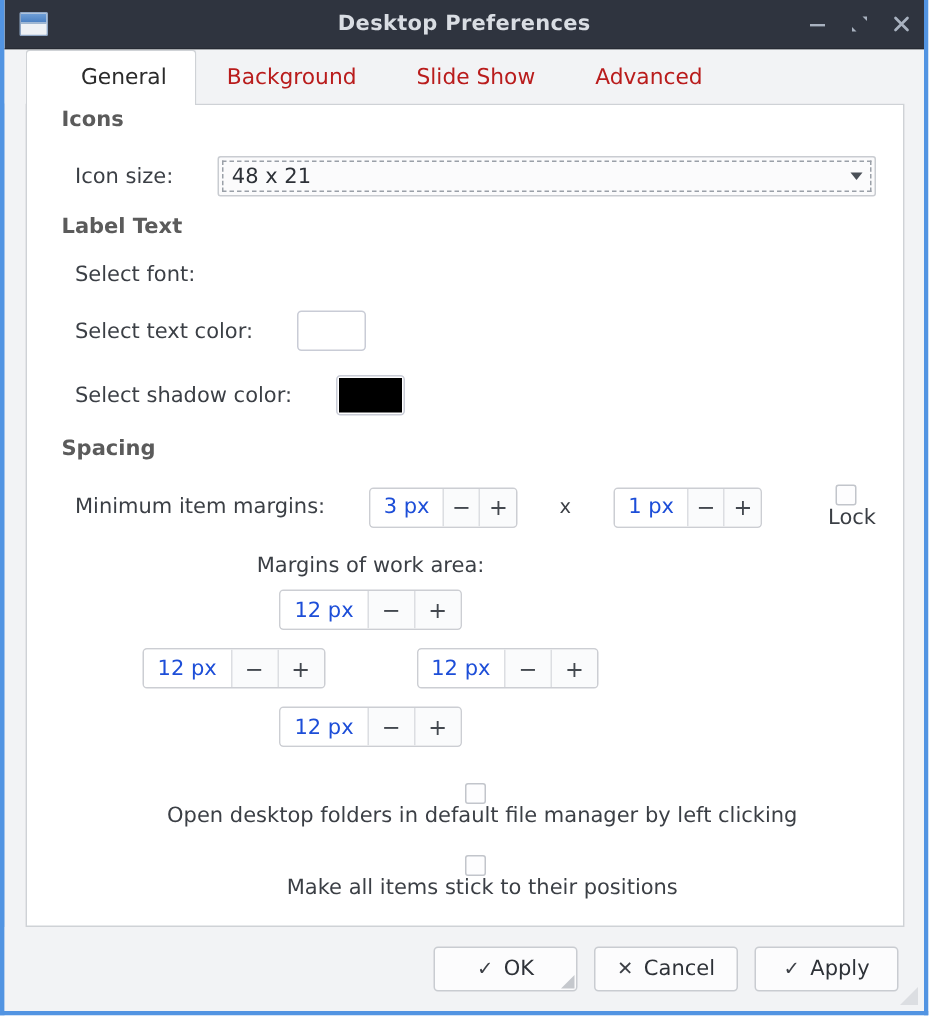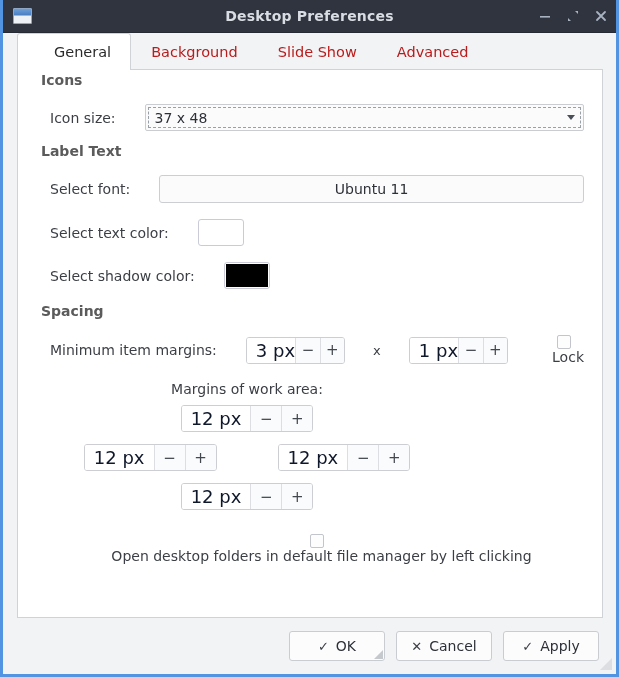--- a/index.html
+++ b/index.html
@@ -232,22 +232,22 @@
     border-radius: 3px;
     background: #ffffff;
     box-sizing: border-box;
     overflow: hidden;
   }
   .spin .entry {
     min-width: 48px;
     padding: 0 9px;
     display: flex;
     align-items: center;
-    font-size: 18px;
-    color: #0f172a;
+    font-size: 14px;
+    color: #1d4ed8;
     background: #ffffff;
     box-sizing: border-box;
     white-space: nowrap;
   }
   .spin .sbtn {
     width: 31px;
     display: flex;
     align-items: center;
     justify-content: center;
     font-size: 15px;
@@ -408,31 +408,28 @@
       <span>Advanced</span>
     </div>
   </div>
 
   <div class="page">
 
     <div class="section-title tight">Icons</div>
     <div class="row">
       <span class="lbl">Icon size:</span>
       <div class="combo">
-        <span class="val">37 x 48</span>
+        <span class="val">48 x 21</span>
         <span class="arrow"></span>
       </div>
     </div>
 
     <div class="section-title">Label Text</div>
     <div class="row">
       <span class="lbl">Select font:</span>
-      <div class="fontbtn">
-        <span>Ubuntu 11</span>
-      </div>
     </div>
     <div class="row">
       <span class="lbl">Select text color:</span>
       <div class="swatch">
         <div class="fill" style="background:#ffffff;"></div>
       </div>
     </div>
     <div class="row">
       <span class="lbl">Select shadow color:</span>
       <div class="swatch">
@@ -487,20 +484,24 @@
         <div class="sbtn">−</div>
         <div class="sbtn">+</div>
       </div>
     </div>
 
     <div class="checks">
       <div class="chk">
         <span class="box"></span>
         <span class="ctext">Open desktop folders in default file manager by left clicking</span>
       </div>
+      <div class="chk">
+        <span class="box"></span>
+        <span class="ctext">Make all items stick to their positions</span>
+      </div>
     </div>
 
   </div>
 
   <div class="actionbar">
     <div class="btn focused">
       <span class="gl">✓</span>
       <span>OK</span>
     </div>
     <div class="btn">

